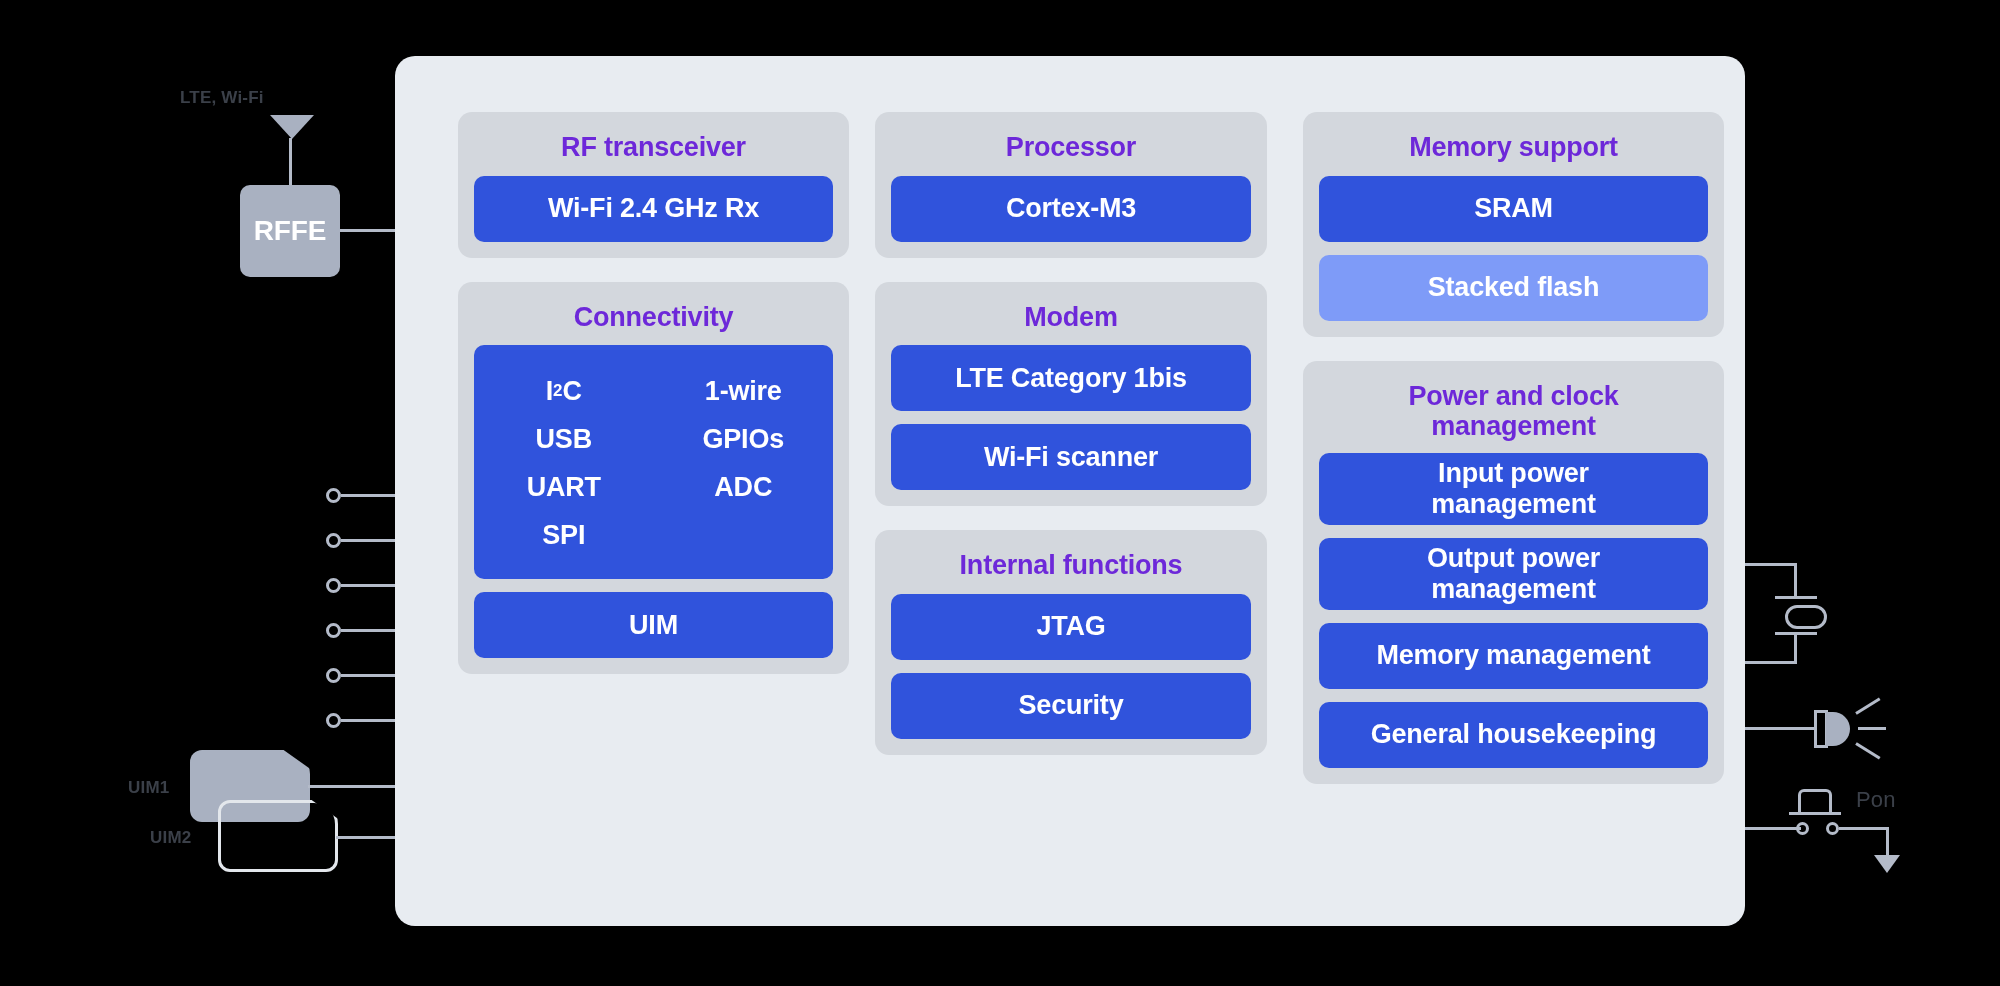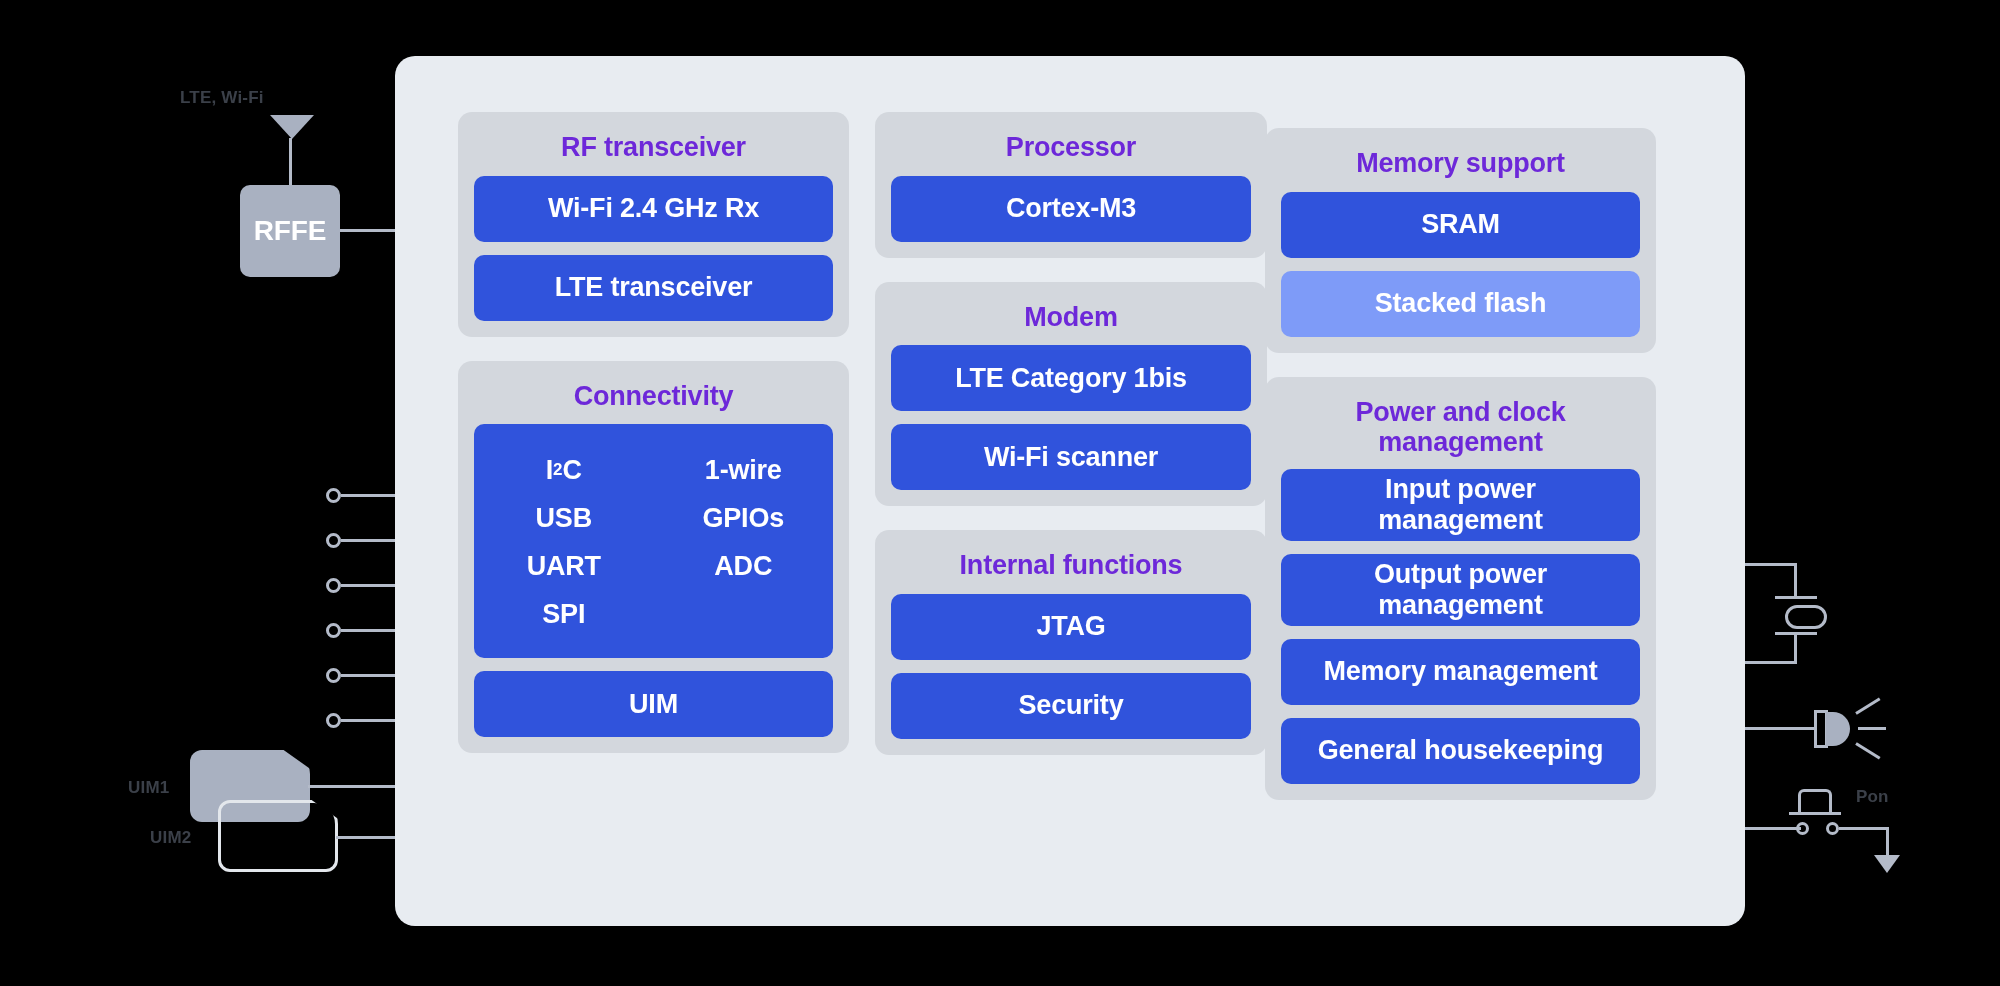--- a/index.html
+++ b/index.html
@@ -13,21 +13,21 @@
   
   .chip-panel{
     position:absolute;left:395px;top:56px;width:1350px;height:870px;
     background:#e8ecf1;border-radius:20px;
   }
 
   
   .col{position:absolute;top:56px;}
   .col-1{left:63px;width:391px;}
   .col-2{left:480px;width:392px;}
-  .col-3{left:870px;width:391px;margin-top:16px;}
+  .col-3{left:908px;width:421px;}
 
   
   .group{
     background:#d3d7dd;border-radius:14px;padding:14px 16px 16px;
     margin-bottom:24px;box-sizing:border-box;
   }
   .group-title{
     text-align:center;color:#6d28d9;font-weight:700;
     font-size:27px;line-height:1.13;letter-spacing:-0.2px;
     margin:6px 0 13px;
@@ -122,21 +122,21 @@
     position:absolute;width:34px;height:24px;
     border:3px solid #b4bbc9;border-bottom:none;box-sizing:border-box;
     border-radius:6px 6px 0 0;
   }
   .btn-bar{position:absolute;height:3px;background:#b4bbc9;}
   .btn-node{
     position:absolute;width:13px;height:13px;border-radius:50%;
     border:3px solid #b4bbc9;box-sizing:border-box;
   }
   .pon-label{
-    position:absolute;color:#3b4049;font-weight:700;font-size:17px;
+    position:absolute;color:#3b4049;font-weight:400;font-size:22px;
     letter-spacing:0.2px;
   }
   .arrow-down{
     position:absolute;width:0;height:0;
     border-left:13px solid transparent;border-right:13px solid transparent;
     border-top:18px solid #b4bbc9;
   }
 </style>
 </head>
 <body>
@@ -171,21 +171,20 @@
   <div class="uim2"></div>
   <div class="wire wire-h" style="left:336px;top:836px;width:64px;"></div>
 
   <div class="chip-panel">
 
     <div class="col col-1">
 
       <div class="group">
         <div class="group-title">RF transceiver</div>
         <div class="blk">Wi-Fi 2.4 GHz Rx</div>
-        <div class="blk">LTE transceiver</div>
       </div>
 
       <div class="group">
         <div class="group-title">Connectivity</div>
         <div class="conn-grid">
           <div class="conn-cell">
               <span>I</span>
               <sup>2</sup>
               <span>C</span>
             </div>

